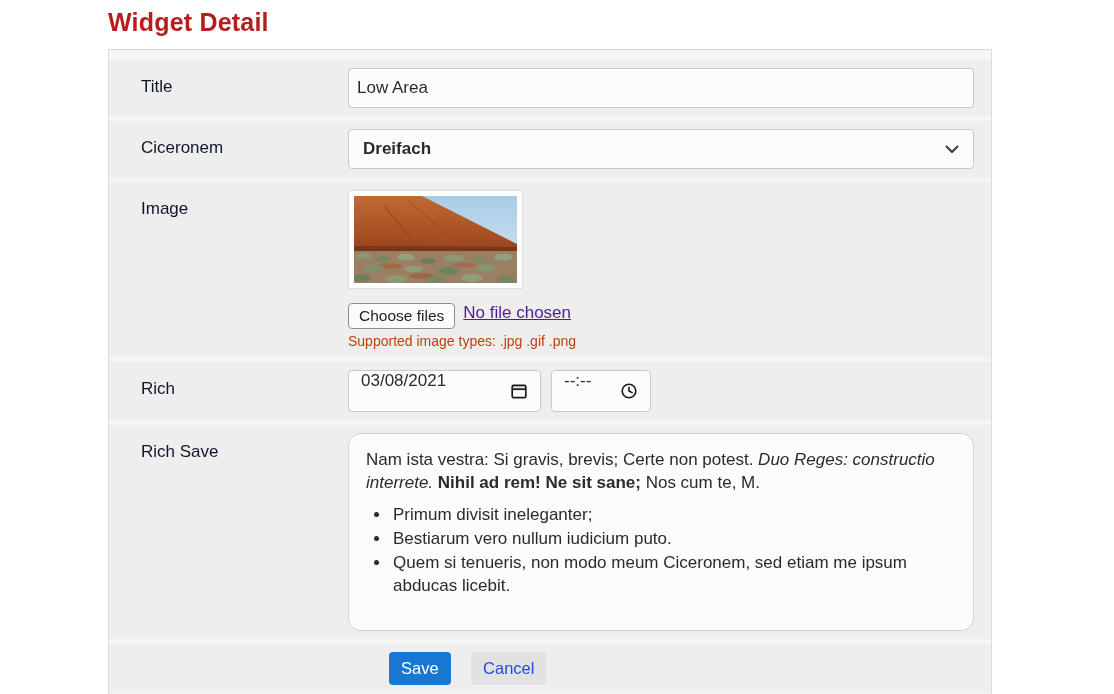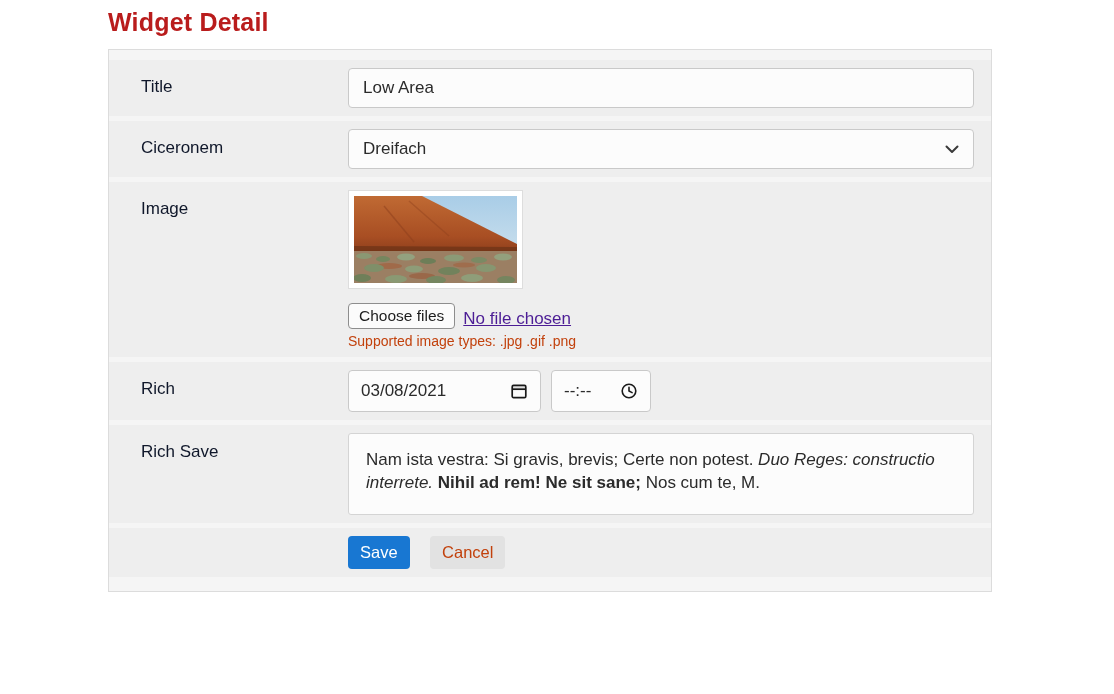--- a/index.html
+++ b/index.html
@@ -40,51 +40,52 @@
     color: #0f172a;
   }
   .control-col { flex: 1; min-width: 0; }
 
   .text-input {
     width: 100%;
     height: 40px;
     background: #fcfcfc;
     border: 1px solid #c9c9c9;
     border-radius: 4px;
-    padding: 0 14px;
+    padding: 0 8px;
     font-family: "Liberation Sans", sans-serif;
     font-size: 17px;
     color: #2b2b2b;
   }
   .select-box {
     width: 100%;
     height: 40px;
     background: #fcfcfc;
     border: 1px solid #c9c9c9;
     border-radius: 4px;
     padding: 0 14px;
     font-size: 17px;
     color: #2b2b2b;
     display: flex;
     align-items: center;
     justify-content: space-between;
     cursor: default;
+    font-weight: bold;
   }
   .thumb-card {
     width: 175px;
     background: #ffffff;
     border: 1px solid #ddd;
     padding: 5px;
     display: inline-block;
   }
   .thumb-card svg { display: block; }
   .file-line {
     margin-top: 10px;
     display: flex;
-    align-items: flex-end;
+    align-items: flex-start;
     gap: 8px;
   }
   .choose-btn {
     font-family: "Liberation Sans", sans-serif;
     font-size: 15.5px;
     color: #1c1c1c;
     background: #fbfbfb;
     border: 1px solid #8d8d8d;
     border-radius: 4px;
     padding: 3px 10px;
@@ -96,56 +97,55 @@
     font-size: 14px;
     color: #c2410c;
   }
   .datetime-line { display: flex; gap: 10px; }
   .date-box, .time-box {
     height: 42px;
     background: #fcfcfc;
     border: 1px solid #c9c9c9;
     border-radius: 4px;
     display: flex;
-    align-items: center;
     justify-content: space-between;
     padding: 0 12px;
     font-size: 17px;
     color: #2b2b2b;
   }
   .date-box { width: 193px; }
   .time-box { width: 100px; }
   .picker-icon { display: flex; align-items: center; cursor: pointer; }
 
   .richtext-box {
     background: #fcfcfc;
     border: 1px solid #d4d4d4;
-    border-radius: 3px;
-    padding: 14px 18px 20px 17px;
+    border-radius: 13px;
+    padding: 14px 18px 32px 17px;
     font-size: 17px;
     line-height: 23px;
     color: #2b2b2b;
   }
   .richtext-box p { margin: 0; }
   .richtext-box .seg-italic { font-style: italic; }
   .richtext-box .seg-bold { font-weight: 700; }
   .richtext-box ul { margin: 9px 0 0 0; padding-left: 25px; }
   .richtext-box li { margin: 0 0 1px 0; padding-left: 2px; }
 
   .btn {
     height: 33px;
     border: none;
     border-radius: 4px;
     font-family: "Liberation Sans", sans-serif;
     font-size: 16.5px;
     padding: 0 12px;
     cursor: pointer;
   }
-  .btn-save { background: #1877d2; color: #ffffff; }
-  .btn-cancel { background: #e2e2e2; color: #c2410c; margin-left: 16px; }
+  .btn-save { background: #1877d2; color: #ffffff; margin-left: 41px; }
+  .btn-cancel { background: #e2e2e2; color: #1d4ed8; margin-left: 16px; }
 </style>
 </head>
 <body>
 
 <h1 class="page-title">Widget Detail</h1>
 
 <div class="card">
 
   <div class="form-row">
     <div class="label-col">Title</div>
@@ -244,20 +244,25 @@
         </div>
       </div>
     </div>
   </div>
 
   <div class="form-row">
     <div class="label-col">Rich Save</div>
     <div class="control-col">
       <div class="richtext-box">
         <p><span>Nam ista vestra: Si gravis, brevis; Certe non potest. </span><span class="seg-italic">Duo Reges: constructio interrete. </span><span class="seg-bold">Nihil ad rem! Ne sit sane; </span><span>Nos cum te, M.</span></p>
+        <ul>
+          <li>Primum divisit ineleganter;</li>
+          <li>Bestiarum vero nullum iudicium puto.</li>
+          <li>Quem si tenueris, non modo meum Ciceronem, sed etiam me ipsum abducas licebit.</li>
+        </ul>
       </div>
     </div>
   </div>
 
   <div class="form-row">
     <div class="label-col"></div>
     <div class="control-col">
       <button class="btn btn-save">Save</button>
       <button class="btn btn-cancel">Cancel</button>
     </div>

